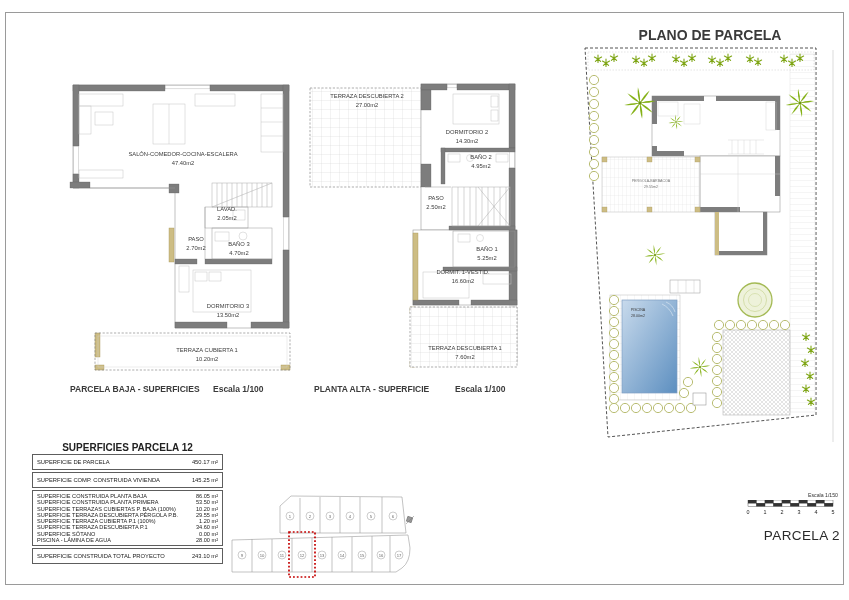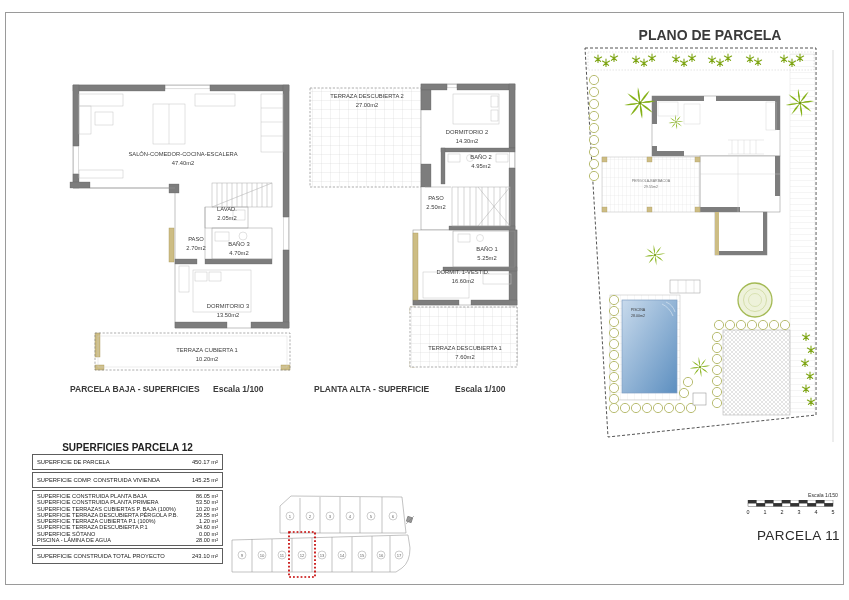--- a/index.html
+++ b/index.html
@@ -606,13 +606,13 @@
     <g font-size="5.4" fill="#222" text-anchor="middle">
       <text x="0" y="14">0</text>
       <text x="17" y="14">1</text>
       <text x="34" y="14">2</text>
       <text x="51" y="14">3</text>
       <text x="68" y="14">4</text>
       <text x="85" y="14">5</text>
     </g>
   </svg>
 </div>
-<div class="parcela12">PARCELA 11</div>
+<div class="parcela12">PARCELA 2</div>
 
 </body></html>

